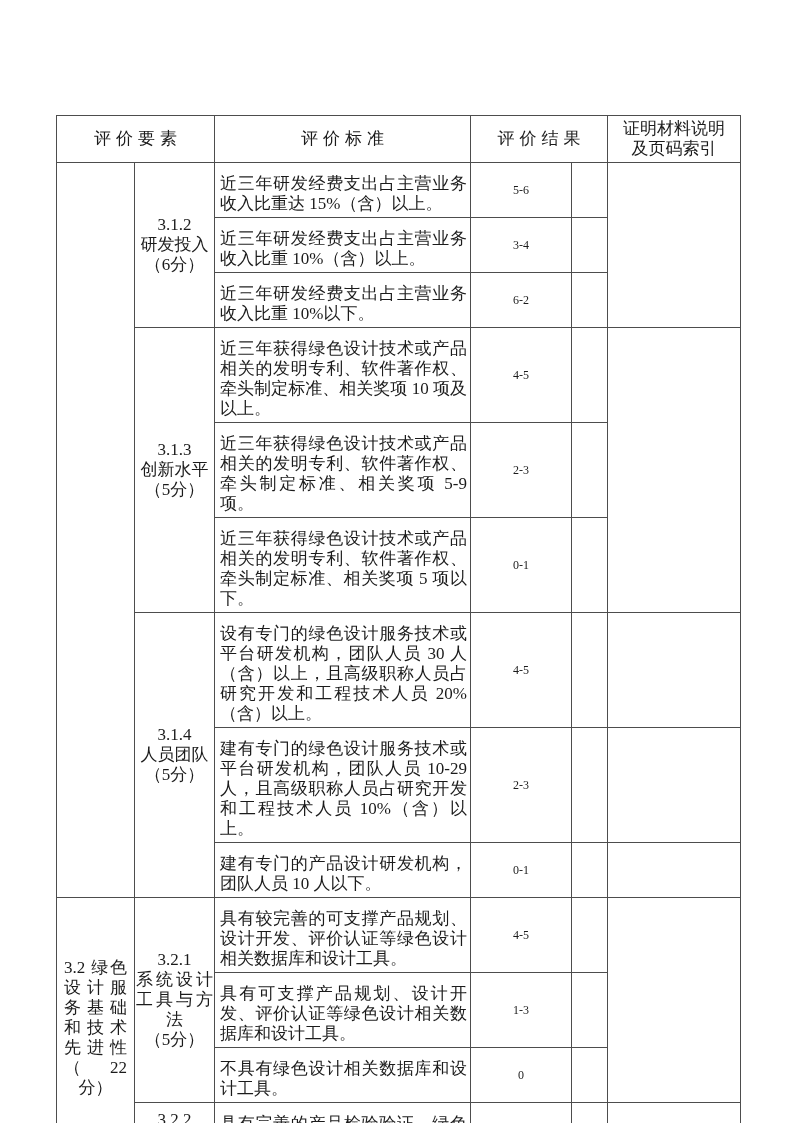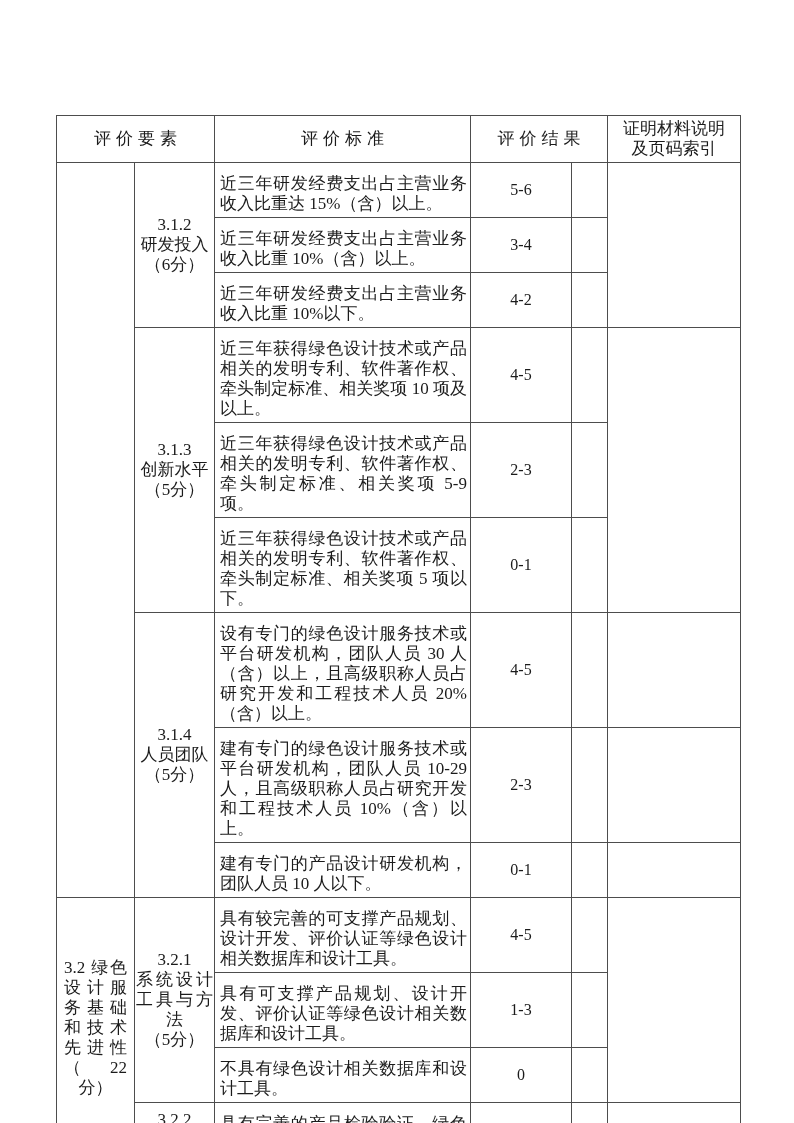--- a/index.html
+++ b/index.html
@@ -34,21 +34,21 @@
     text-align: center;
   }
   .hdr-sp { letter-spacing: 5px; padding-left: 5px; }
   .hdr-proof { line-height: 22px; padding: 2px 10px; }
   td.crit {
     text-align: justify;
     padding: 11px 3px 3px 5px;
   }
   td.range {
     text-align: center;
-    font-size: 16px;
+    font-size: 12px;
   }
   td.blank { background: #ffffff; }
   td.subcell {
     text-align: center;
     padding: 2px 1px;
   }
   .sub-title, .group-label {
     text-align: justify;
     text-align-last: center;
   }
@@ -103,21 +103,21 @@
       <td class="blank"></td>
       <td class="proof" rowspan="3"></td>
     </tr>
     <tr>
       <td class="crit">近三年研发经费支出占主营业务收入比重 10%（含）以上。</td>
       <td class="range">3-4</td>
       <td class="blank"></td>
     </tr>
     <tr>
       <td class="crit">近三年研发经费支出占主营业务收入比重 10%以下。</td>
-      <td class="range">4-2</td>
+      <td class="range">6-2</td>
       <td class="blank"></td>
     </tr>
 
     <tr>
       <td class="subcell" rowspan="3">
         <div class="sub-code">3.1.3</div>
         <div class="sub-title">创新水平</div>
         <div class="sub-points">（5分）</div>
       </td>
       <td class="crit">近三年获得绿色设计技术或产品相关的发明专利、软件著作权、牵头制定标准、相关奖项 10 项及以上。</td>

